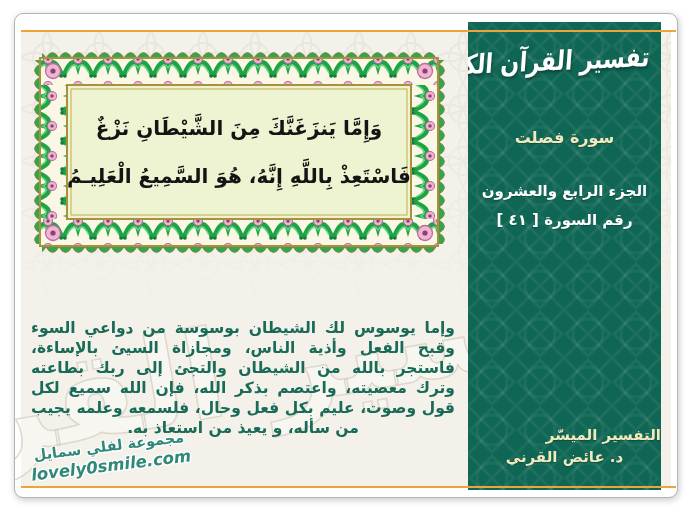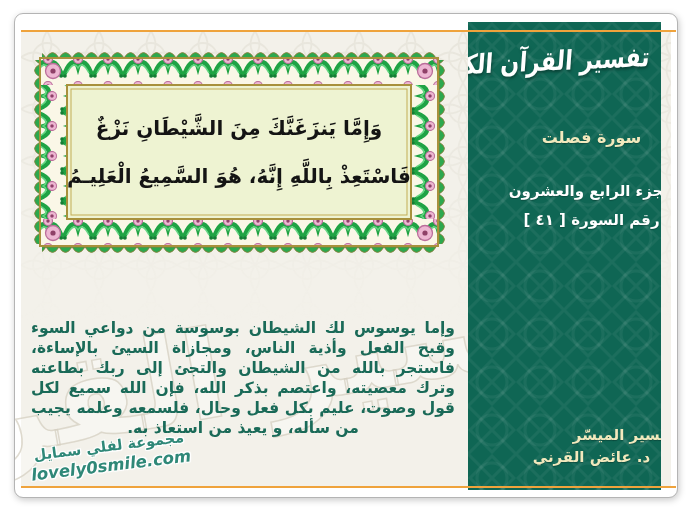--- a/index.html
+++ b/index.html
@@ -73,21 +73,20 @@
   .sb-title{
     position:absolute;top:24px;left:0;width:100%;text-align:center;
     color:#ffffff;font-size:25px;font-weight:bold;direction:rtl;white-space:nowrap;
     transform:scale(0.88,1.08) skewX(-7deg) rotate(-2deg);
     text-shadow:1px 2px 3px rgba(0,0,0,0.35);
   }
   .sb-item{
     position:absolute;left:0;width:100%;text-align:center;direction:rtl;
     font-weight:bold;font-size:15px;color:#ffffff;
     text-shadow:0 1px 1px rgba(0,0,0,0.25);
-    padding-left:27px;
   }
   .sb-item.cream{color:#f2e9bd;font-size:16px;}
   .sb-surah{top:106px;}
   .sb-juz{top:148px;margin-top:12px;}
   .sb-surah-num{top:189px;}
   .sb-ayah-num{top:229px;}
   .sb-credit1{top:404px;color:#f2e9bd;font-size:15px;text-align:right;}
   .sb-credit2{top:426px;color:#f2e9bd;font-size:15px;}
 </style>
 </head>

